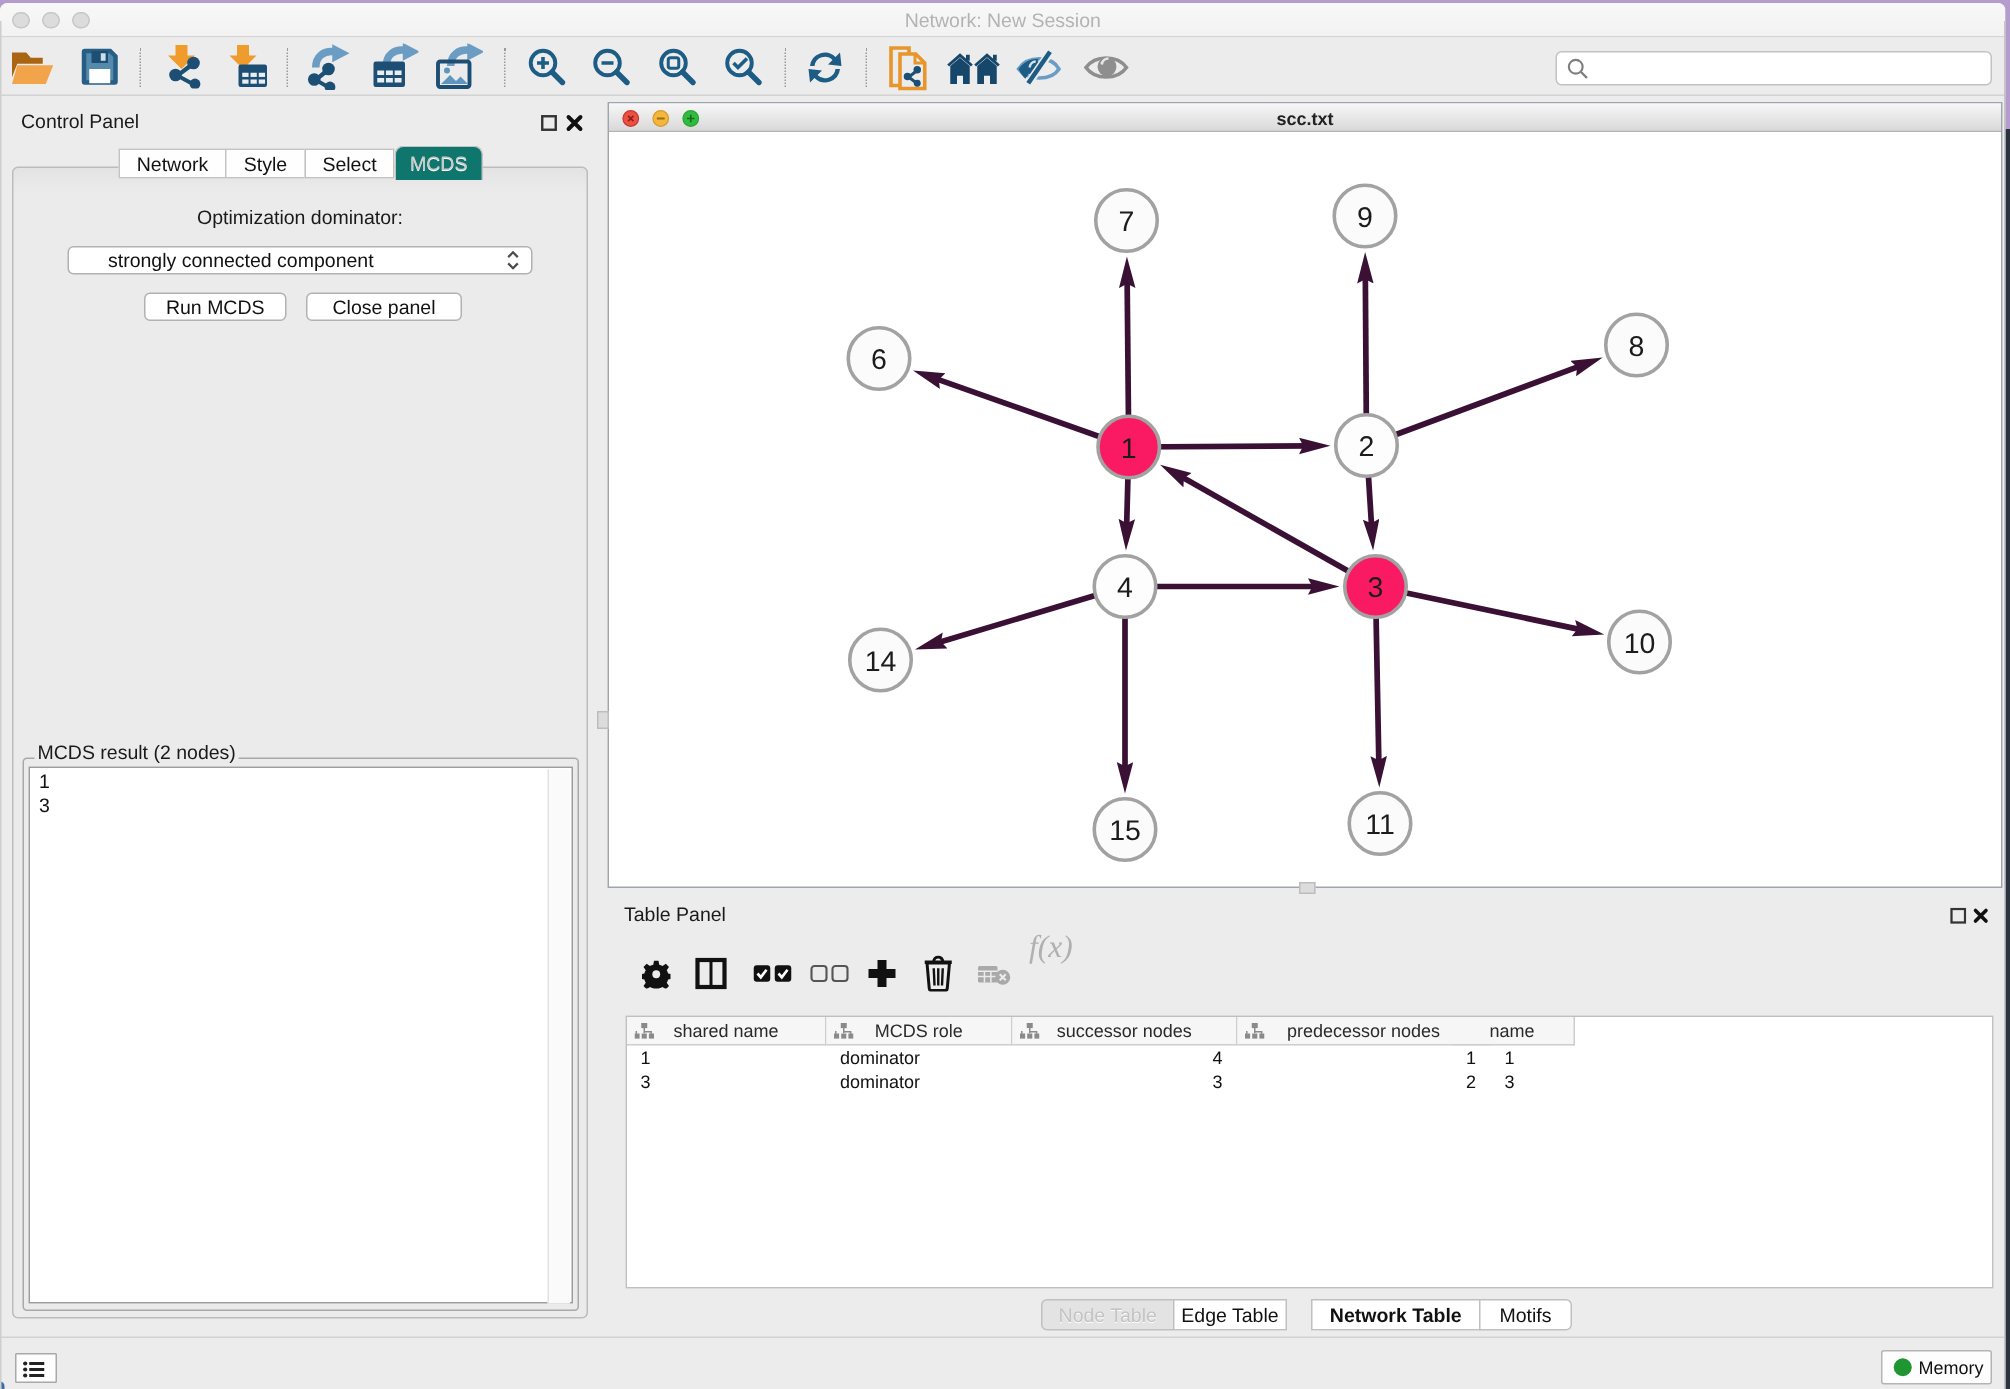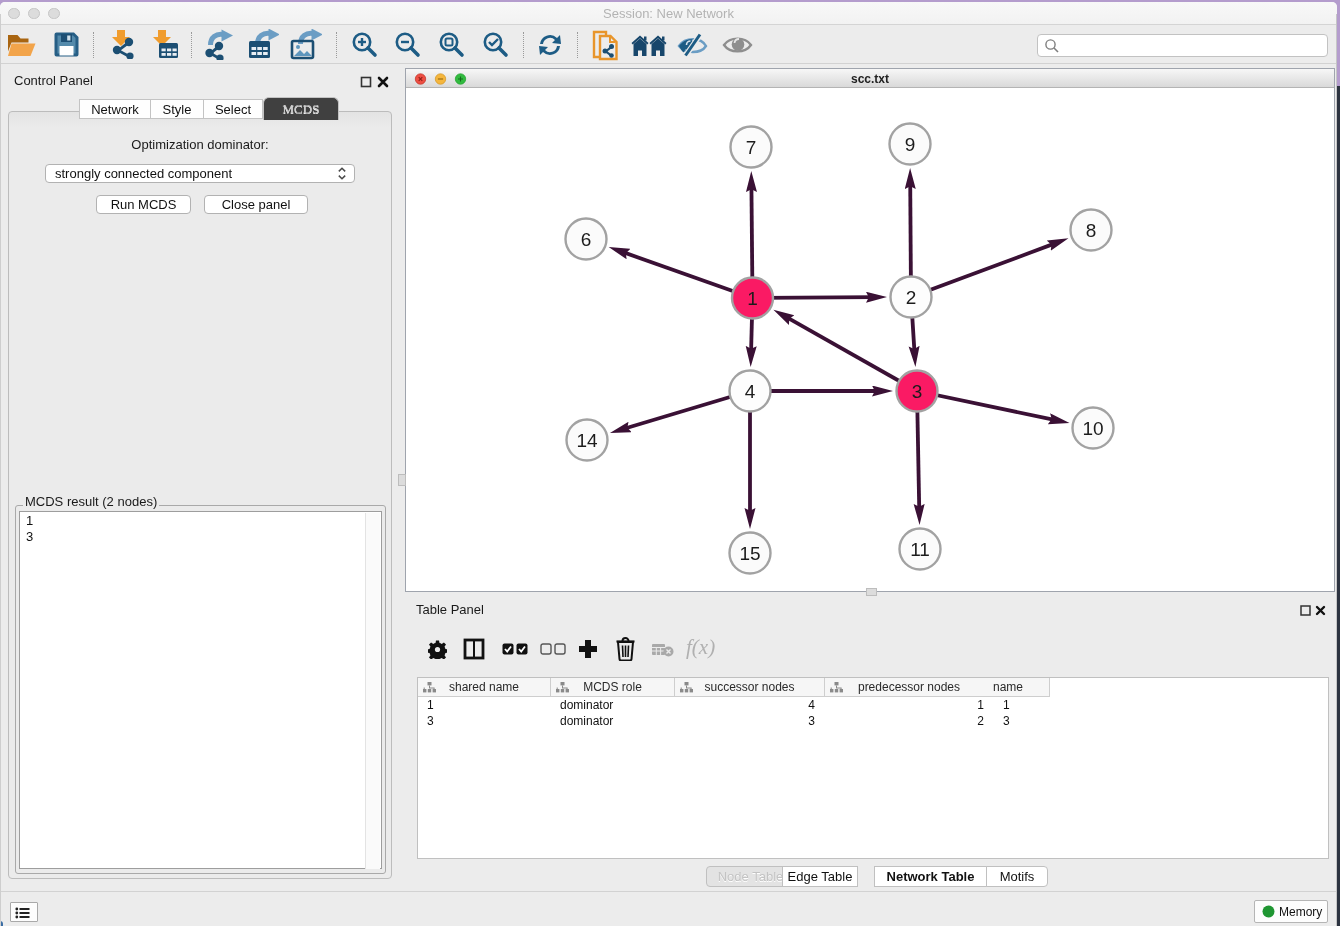--- a/index.html
+++ b/index.html
@@ -13,24 +13,24 @@
 .tl { position:absolute; top:5.5px; width:11.5px; height:11.5px; border-radius:50%; background:#dcdcdc; border:1px solid #c6c6c6; }
 #titletext { position:absolute; top:4px; left:0; width:1337px; text-align:center; font-size:13px; color:#b3b3b3; }
 
 #toolbar { position:absolute; left:0; top:23px; width:1337px; height:39px; background:#ececec; border-bottom:1px solid #d2d2d2; }
 .tbi { position:absolute; top:0; }
 .tsep { position:absolute; top:7px; height:26px; width:0; border-left:1px dotted #9a9a9a; }
 #search { position:absolute; left:1037px; top:9px; width:291px; height:23px; background:#fff; border:1px solid #c2c2c2; border-radius:4px; }
 
 #cp-title { position:absolute; left:14px; top:71px; font-size:13px; color:#1a1a1a; }
 .cptab { position:absolute; z-index:5; top:97px; height:20px; background:#fefefe; border:1px solid #c3c3c3; font-size:13px; text-align:center; line-height:19px; color:#111; }
-#cptab-mcds { position:absolute; z-index:5; left:263px; top:95px; width:76px; height:23px; background:#404040; border:1px solid #c3c3c3; border-bottom:none; border-radius:6px 6px 0 0; font-size:13px; text-align:center; line-height:22px; color:#c8c8c8; text-shadow:0 1px 0 #fff;font-family:Liberation Serif, serif; }
+#cptab-mcds { position:absolute; z-index:5; left:263px; top:95px; width:59px; height:23px; background:#0f766e; border:1px solid #c3c3c3; border-bottom:none; border-radius:6px 6px 0 0; font-size:13px; text-align:center; line-height:22px; color:#c8c8c8; text-shadow:0 1px 0 #fff; }
 #cp-content { position:absolute; left:8px; top:109px; width:384px; height:768px; border:1px solid #bcbcbc; border-radius:4px; background:linear-gradient(#e3e3e3, #ebebeb 16px, #ebebeb); }
 #opt-label { position:absolute; left:0; top:25px; width:100%; text-align:center; font-size:13px; color:#1a1a1a; }
-#dropdown { position:absolute; left:36px; top:52px; width:310px; height:19px; background:#fff; border:1px solid #b2b2b2; border-radius:4px; font-size:13px; line-height:17px; padding-left:9px; color:#111; }
+#dropdown { position:absolute; left:36px; top:52px; width:310px; height:19px; background:#fff; border:1px solid #b2b2b2; border-radius:4px; font-size:13px; line-height:17px; padding-left:26px; color:#111; }
 .btn { position:absolute; top:83px; height:19px; background:#fff; border:1px solid #b2b2b2; border-radius:4px; font-size:13px; text-align:center; line-height:17px; color:#111; }
 #groupbox { position:absolute; left:6px; top:393px; width:371px; height:369px; border:1px solid #a9a9a9; border-radius:3px; }
 #grouplabel { position:absolute; left:14px; top:382px; font-size:13px; color:#1a1a1a; background:#ebebeb; padding:0 2px; }
 #mcds-text { position:absolute; left:3px; top:5px; width:363px; height:358px; background:#fff; border:1px solid #9d9d9d; font-size:13px; color:#111; }
 
 #iwin { position:absolute; left:405px; top:66px; width:930px; height:524px; background:#fff; border:1px solid #9fa4ad; }
 #iwin-title { position:absolute; left:0; top:0; width:928px; height:19px; background:linear-gradient(#f7f7f7,#d9d9d9); border-bottom:1px solid #b4b4b4; }
 #iwin-name { position:absolute; top:3px; left:0; width:100%; text-align:center; font-size:12px; font-weight:bold; color:#222; }
 
 #tp-title { position:absolute; left:416px; top:600px; font-size:13px; color:#1a1a1a; }
@@ -43,21 +43,21 @@
 #memorybtn { position:absolute; left:1254px; top:8px; width:74px; height:23px; background:#fdfdfd; border:1px solid #b5b5b5; border-radius:2px; font-size:12px; color:#111; }
 #listbtn { position:absolute; left:10px; top:10px; width:28px; height:20px; background:#fdfdfd; border:1.5px solid #a9a9a9; border-radius:1px; }
 </style>
 </head>
 <body>
 <div id="win">
   <div id="titlebar">
     <div class="tl" style="left:8px;"></div>
     <div class="tl" style="left:28px;"></div>
     <div class="tl" style="left:48px;"></div>
-    <div id="titletext">Session: New Network</div>
+    <div id="titletext">Network: New Session</div>
   </div>
   <div id="toolbar">
 
     <svg class="tbi" style="left:7px; top:8px;" width="30" height="26" viewBox="0 0 30 26">
       <path d="M1 2 h9.5 l3 3.5 h8 v4 h-17 l-3.5 9 z" fill="#a96511"></path>
       <path d="M4.5 10.5 h24 l-5 12.5 h-22.5 z" fill="#f2a44a"></path>
     </svg>
 
     <svg class="tbi" style="left:53px; top:6px;" width="27" height="27" viewBox="0 0 27 27">
       <path d="M1.5 3.5 a2 2 0 0 1 2-2 h17.5 l4.5 4.5 v17.5 a2 2 0 0 1 -2 2 h-20 a2 2 0 0 1 -2-2 z" fill="#265e85"></path>
@@ -374,21 +374,21 @@
       <g stroke="#ececec" stroke-width="1">
           <line x1="0" y1="4.5" x2="13" y2="4.5"></line>
           <line x1="0" y1="8" x2="13" y2="8"></line>
           <line x1="4.3" y1="4.5" x2="4.3" y2="12"></line>
           <line x1="8.6" y1="4.5" x2="8.6" y2="12"></line>
         </g>
       <circle cx="16.5" cy="8.5" r="5" fill="#a9a9a9"></circle>
       <path d="M14.5 6.5 l4 4 M18.5 6.5 l-4 4" stroke="#ececec" stroke-width="1.4"></path>
     </svg>
 
-    <div style="position:absolute;left:686px;top:633px;font-family:'Liberation Serif',serif;font-style:italic;font-size:21px;color:#b0b0b0;">f(x)</div>
+    <div style="position:absolute;left:686px;top:617px;font-family:'Liberation Serif',serif;font-style:italic;font-size:21px;color:#b0b0b0;">f(x)</div>
   </div>
   <div id="tp-table">
     <div class="th" style="left:0; width:133px;"><svg class="hico" width="13" height="11" viewBox="0 0 13 11" style="position:absolute;left:5px;top:4px;">
           <g fill="#8a8a8a">
             <rect x="4.5" y="0" width="4" height="3.4"></rect>
             <rect x="0" y="7" width="3.4" height="3.4"></rect>
             <rect x="4.8" y="7" width="3.4" height="3.4"></rect>
             <rect x="9.6" y="7" width="3.4" height="3.4"></rect>
             <path d="M6 3.4 h1 v2 h-5.3 v1.8 h-1 v-1.8 h5.3 z M6 5.4 h5.6 v1.8 h-1 v-0.8 h-4.6 z M6 4.4 h1 v2.2 h-1 z"></path>
           </g>
@@ -425,21 +425,21 @@
     <div class="td" style="left:142px;top:19px;">dominator</div>
     <div class="td" style="left:257px;top:19px; width:140px; text-align:right;">4</div>
     <div class="td" style="left:407px;top:19px; width:159px; text-align:right;">1</div>
     <div class="td" style="left:585px;top:19px;">1</div>
     <div class="td" style="left:9px;  top:35px;">3</div>
     <div class="td" style="left:142px;top:35px;">dominator</div>
     <div class="td" style="left:257px;top:35px; width:140px; text-align:right;">3</div>
     <div class="td" style="left:407px;top:35px; width:159px; text-align:right;">2</div>
     <div class="td" style="left:585px;top:35px;">3</div>
   </div>
-  <div class="btab" style="left:694px; width:89px; background:#e3e3e3; color:#c3c3c3; text-shadow:0 1px 0 #fff; border-radius:4px 0 0 4px;margin-left:12px;">Node Table</div>
+  <div class="btab" style="left:694px; width:89px; background:#e3e3e3; color:#c3c3c3; text-shadow:0 1px 0 #fff; border-radius:4px 0 0 4px;">Node Table</div>
   <div class="btab" style="left:782px; width:76px;">Edge Table</div>
   <div class="btab" style="left:874px; width:113px;font-weight:bold;">Network Table</div>
   <div class="btab" style="left:986px; width:62px; border-radius:0 4px 4px 0;">Motifs</div>
   <div style="position:absolute;left:398px;top:472px;width:8px;height:12px;background:#dcdcdc;border:1px solid #bdbdbd;"></div>
   <div style="position:absolute;left:866px;top:586px;width:11px;height:8px;background:#dcdcdc;border:1px solid #bdbdbd;"></div>
   <div id="statusbar">
     <div id="listbtn">
       <svg width="15" height="12" viewBox="0 0 15 12" style="position:absolute;left:4px;top:4px;">
         <g fill="#222">
             <circle cx="1.8" cy="2" r="1.4"></circle>

